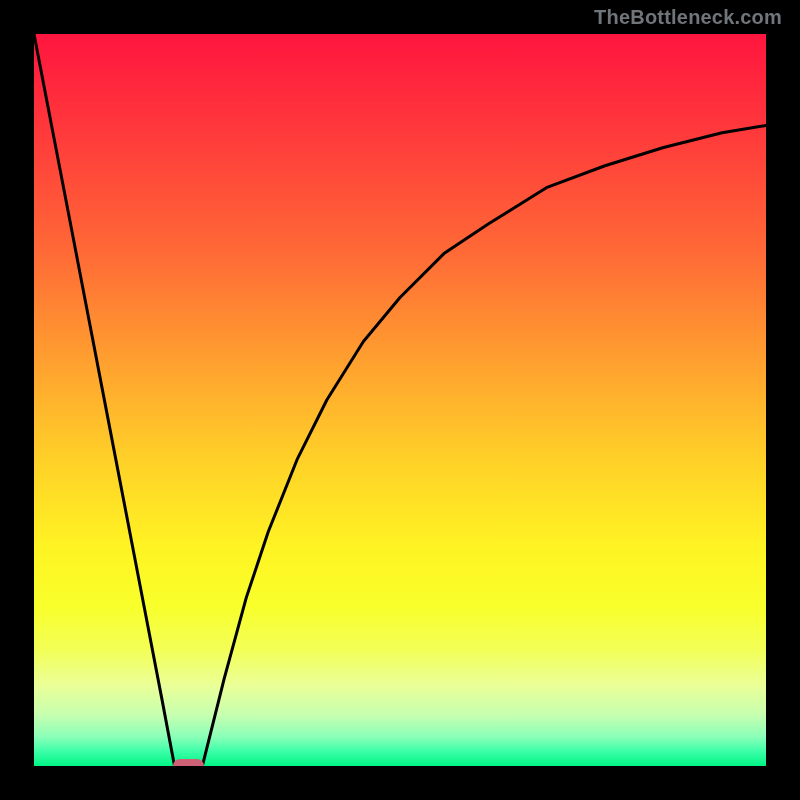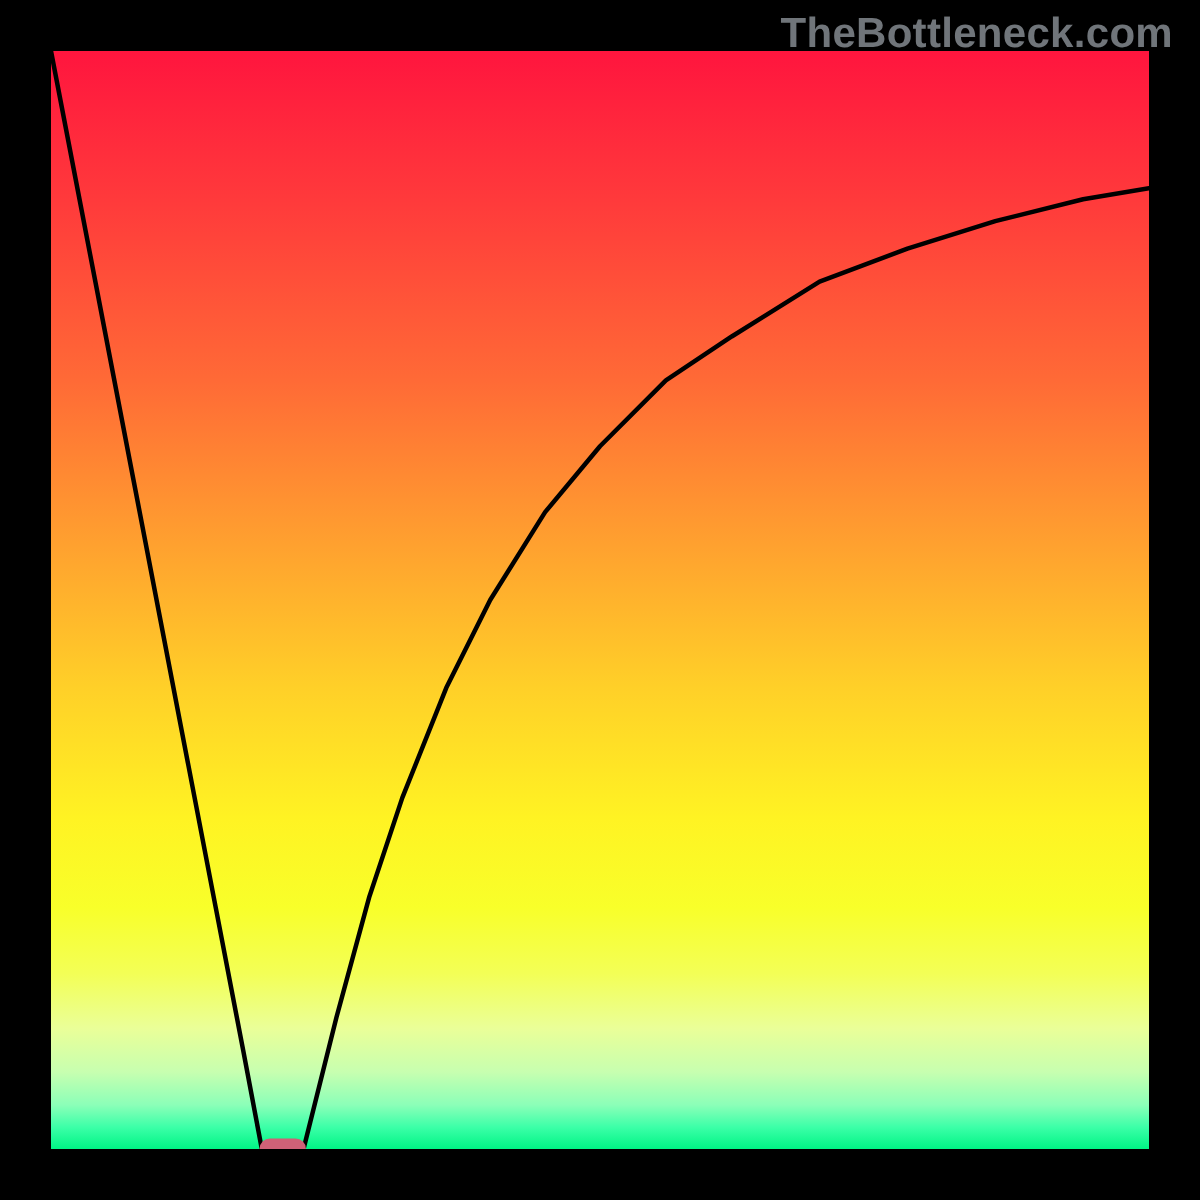--- a/index.html
+++ b/index.html
@@ -29,21 +29,21 @@
     left: 0;
     top: 0;
     width: 100%;
     height: 100%;
   }
   .watermark {
     position: absolute;
     top: 6px;
     right: 18px;
     font-family: Arial, Helvetica, sans-serif;
-    font-size: 28px;
+    font-size: 20px;
     font-weight: 600;
     color: #70757a;
     letter-spacing: 0.2px;
   }
   svg.curve {
     position: absolute;
     left: 0;
     top: 0;
     width: 100%;
     height: 100%;

